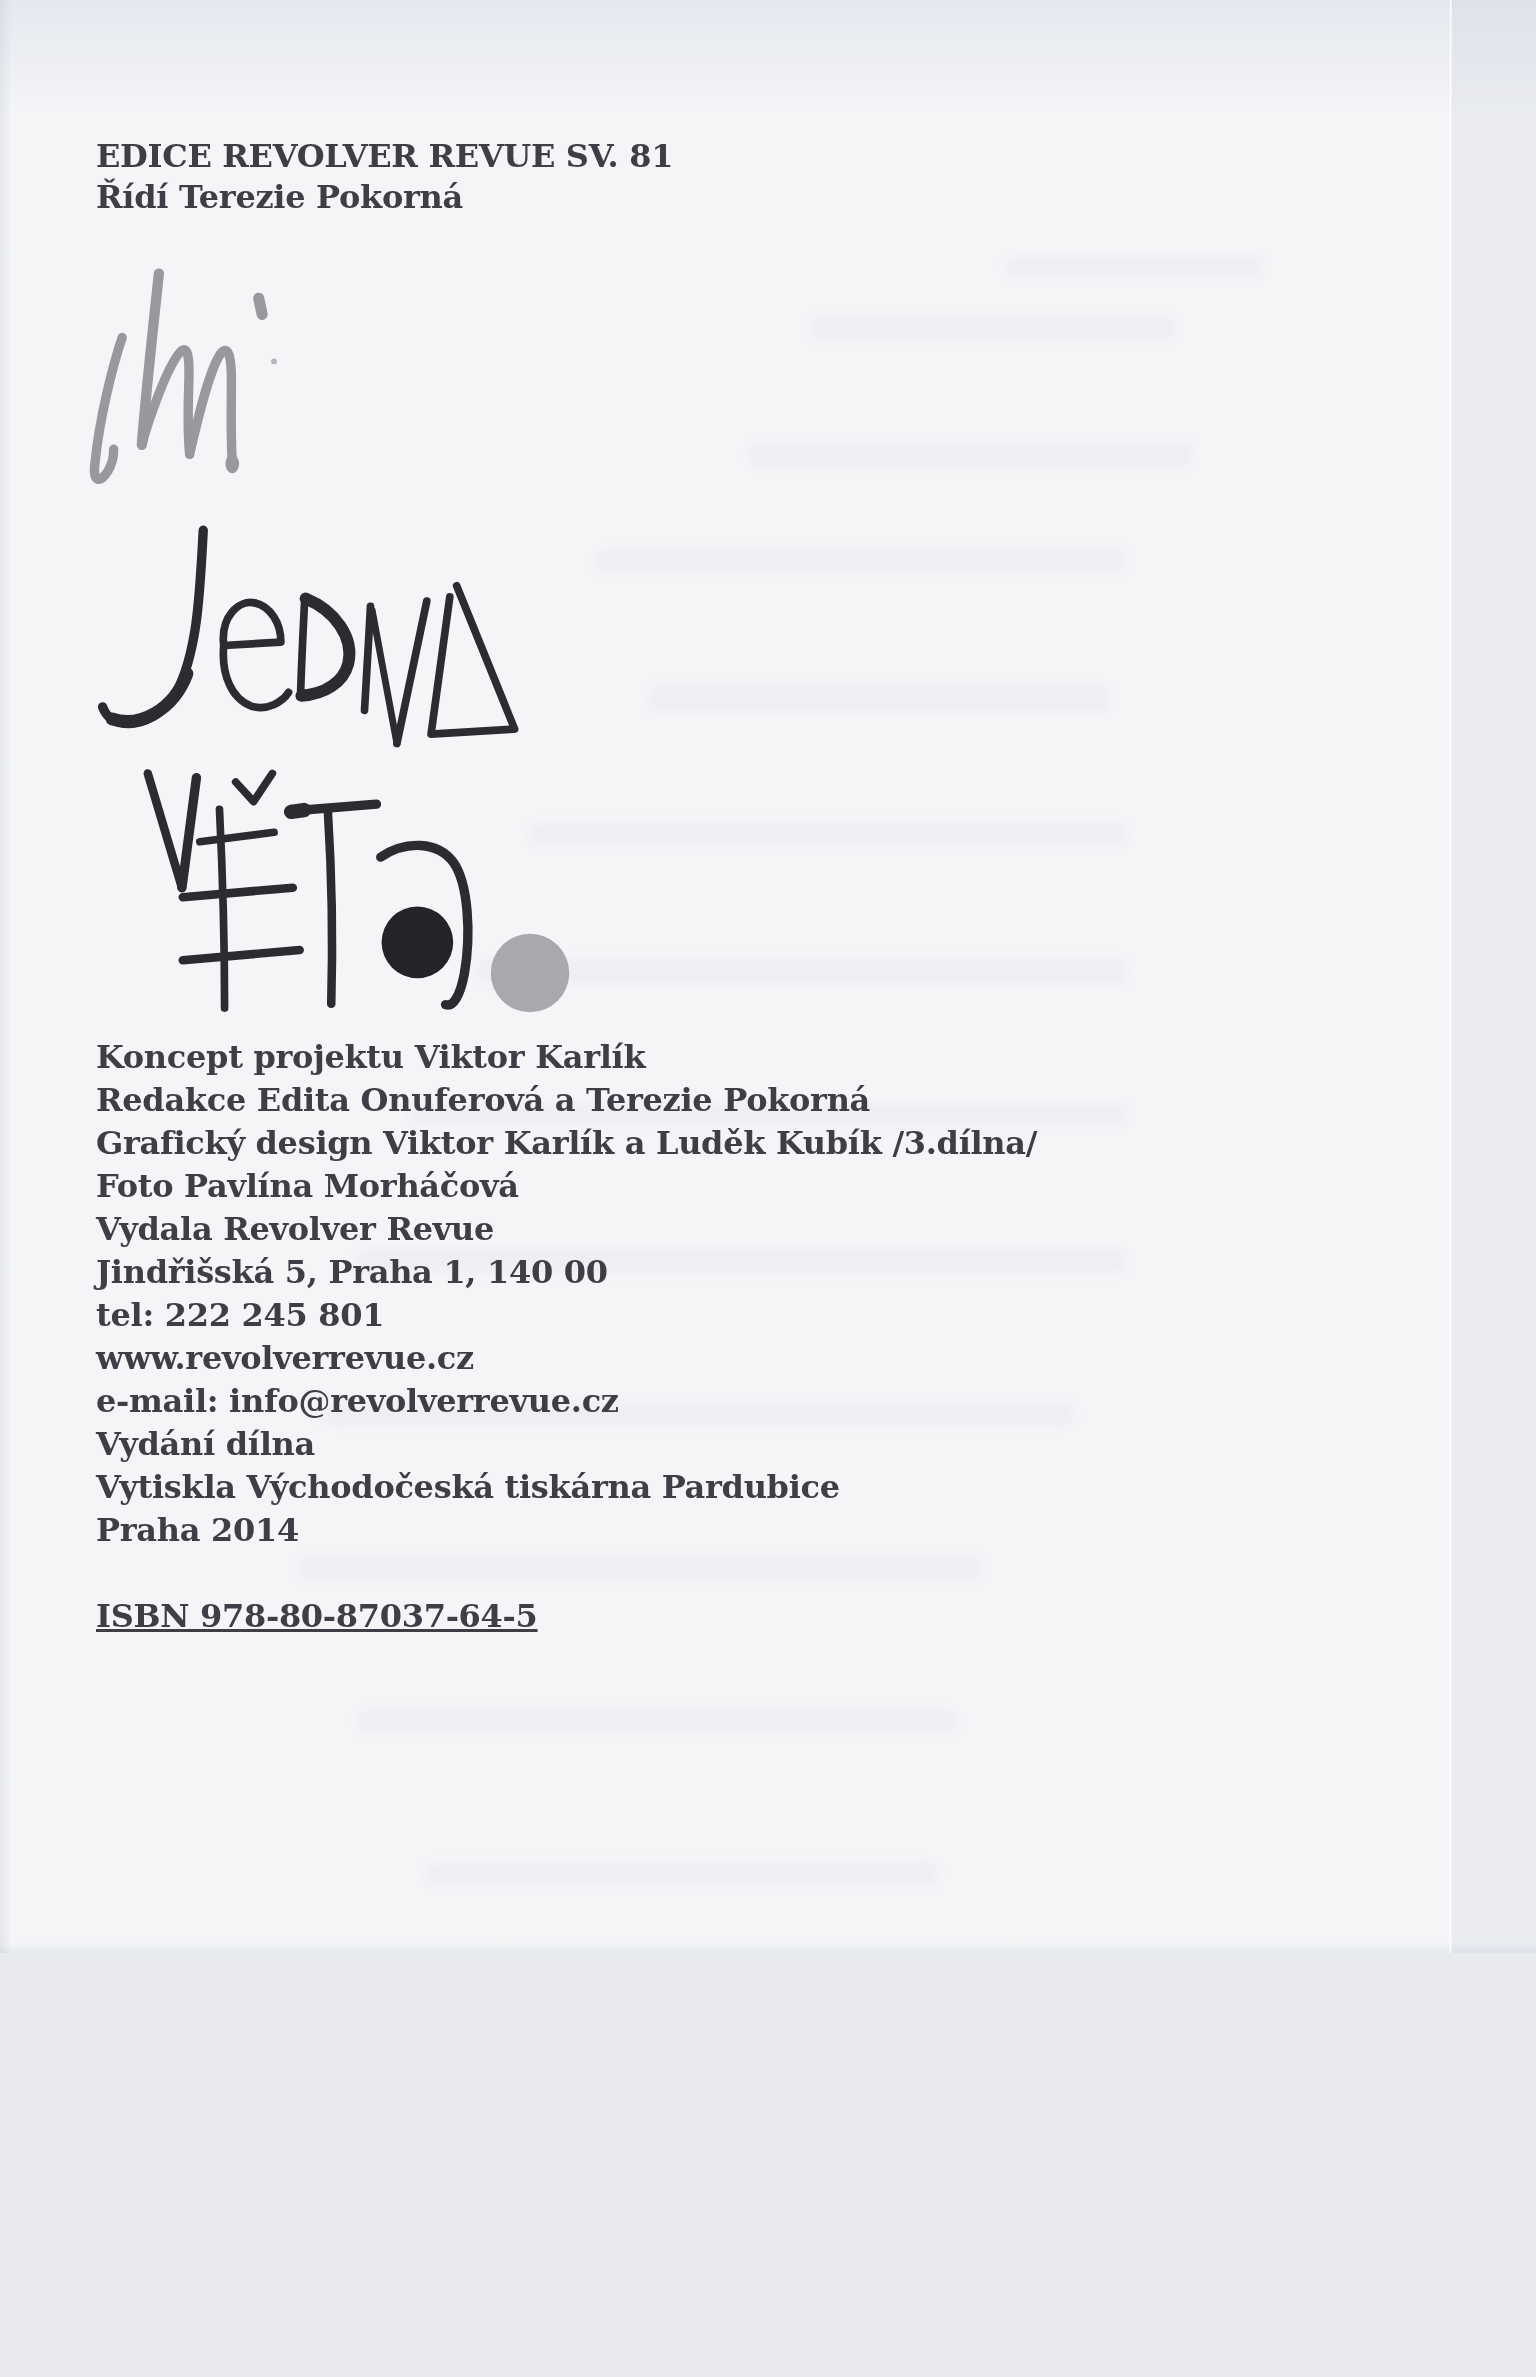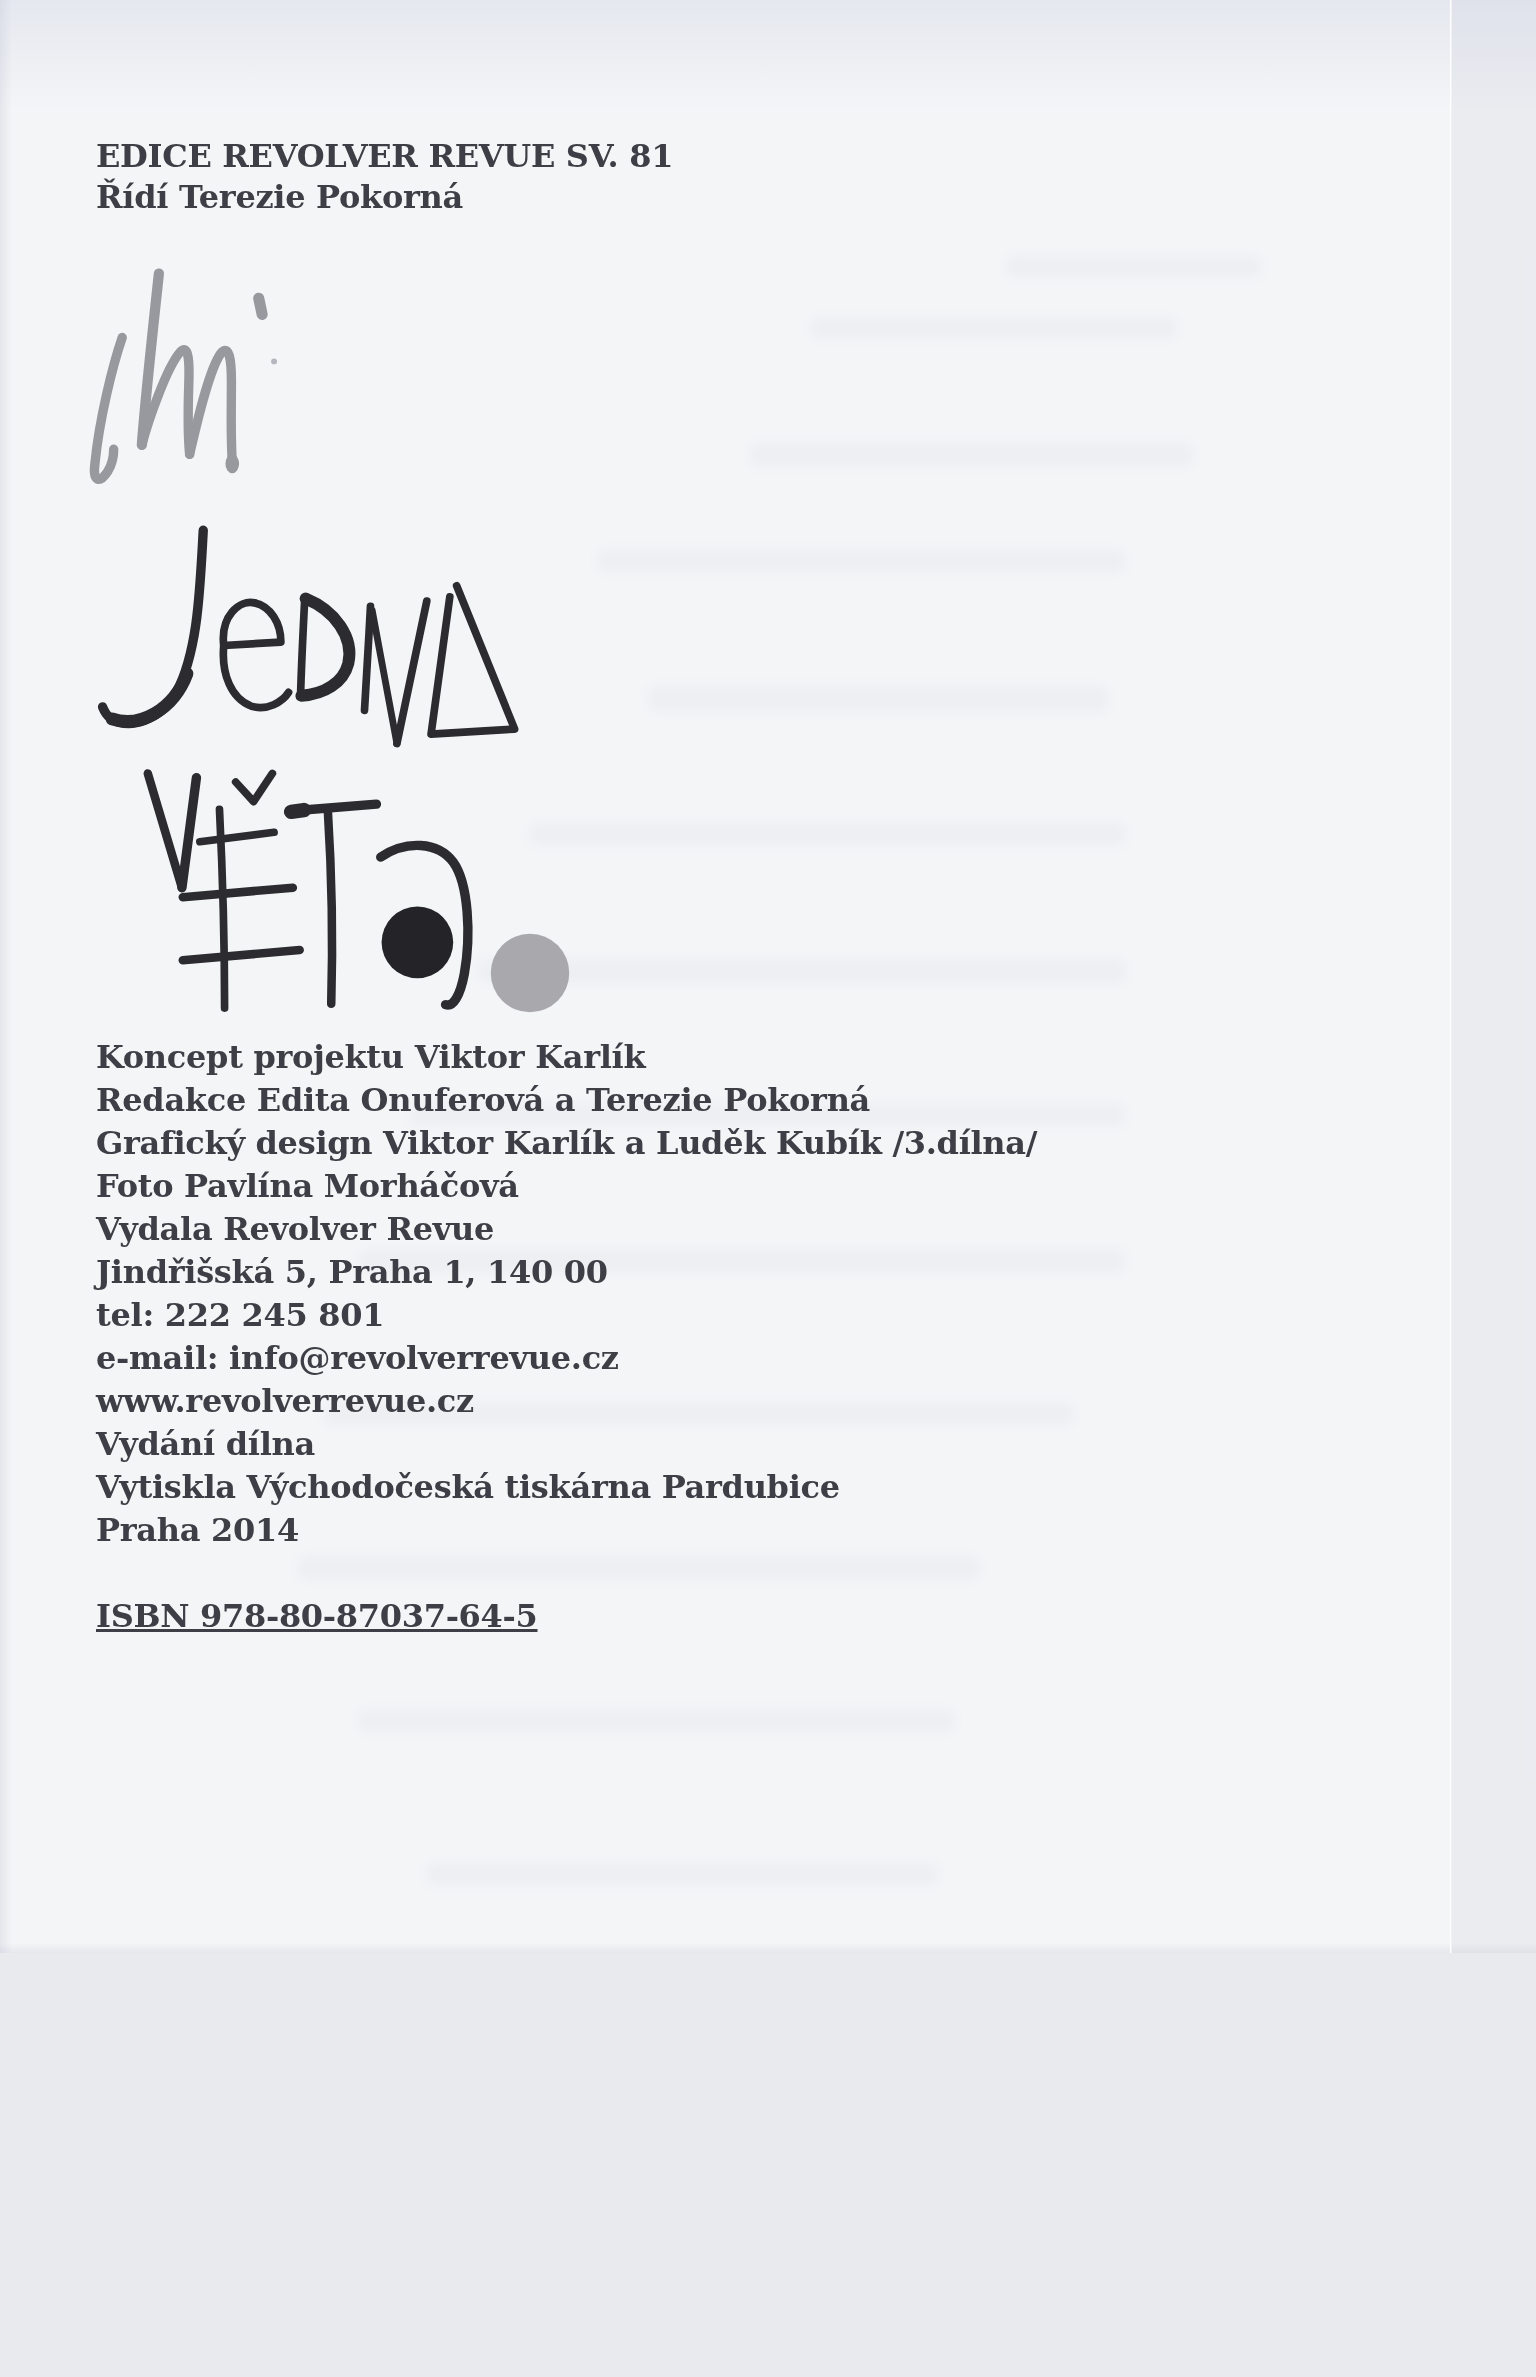--- a/index.html
+++ b/index.html
@@ -125,22 +125,22 @@
   </svg>
 
   <div class="print colophon-block">
     <div>Koncept projektu Viktor Karlík</div>
     <div>Redakce Edita Onuferová a Terezie Pokorná</div>
     <div>Grafický design Viktor Karlík a Luděk Kubík /3.dílna/</div>
     <div>Foto Pavlína Morháčová</div>
     <div>Vydala Revolver Revue</div>
     <div>Jindřišská 5, Praha 1, 140 00</div>
     <div>tel: 222 245 801</div>
+    <div>www.revolverrevue.cz</div>
     <div>e-mail: info@revolverrevue.cz</div>
-    <div>www.revolverrevue.cz</div>
     <div>Vydání dílna</div>
     <div>Vytiskla Východočeská tiskárna Pardubice</div>
     <div>Praha 2014</div>
     <div class="isbn-line">ISBN 978-80-87037-64-5</div>
   </div>
 
 </div>
 
 
 </body></html>

